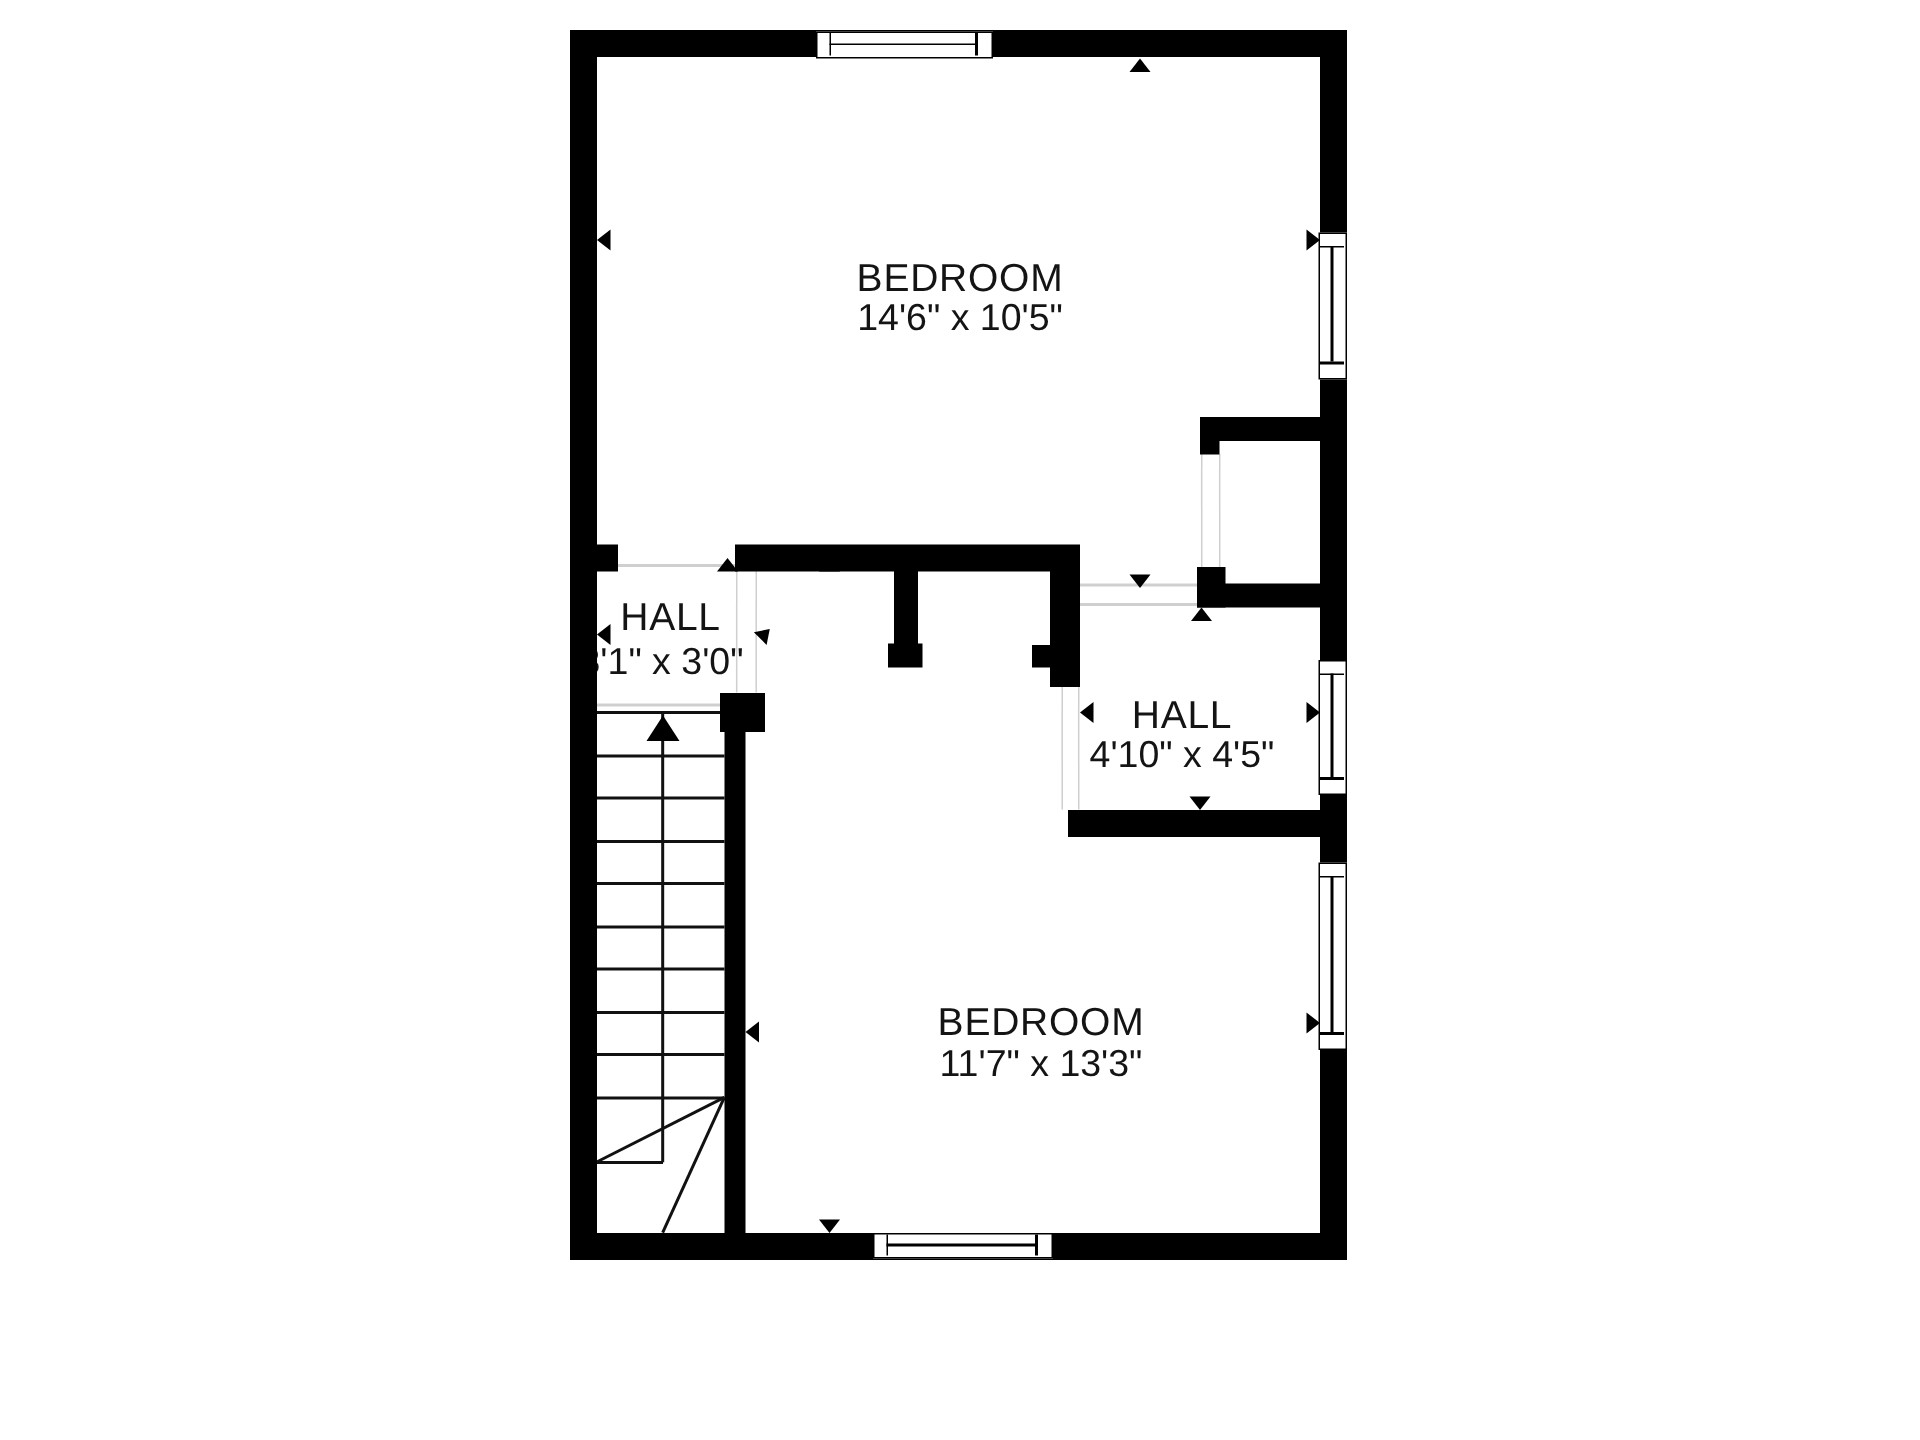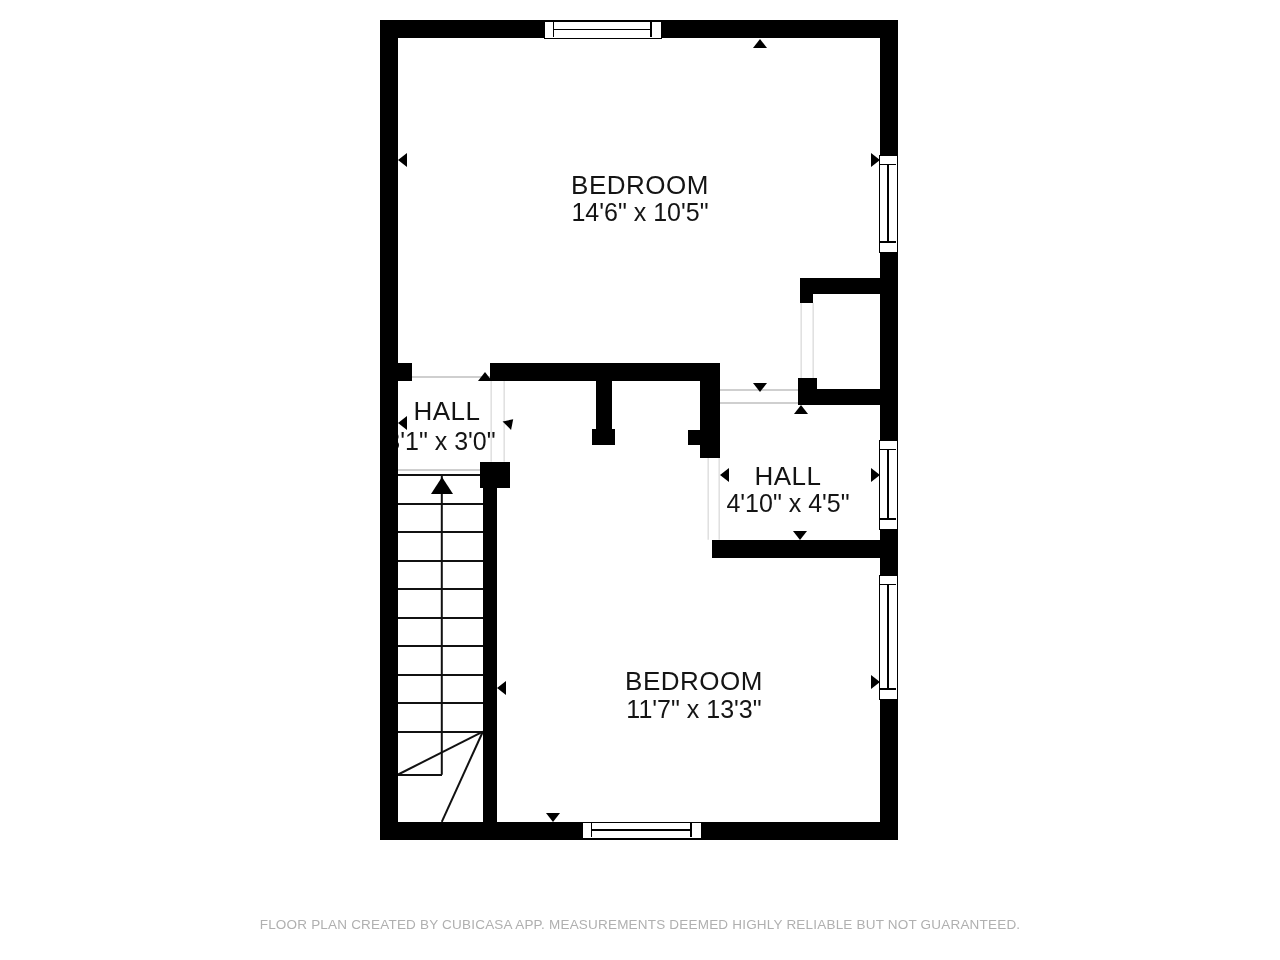--- a/index.html
+++ b/index.html
@@ -34,21 +34,20 @@
 
   <div class="plan-text room-name" style="left: 447px; top: 398px;">HALL</div>
   <div class="plan-text room-dims" style="left: 441px; top: 429px;">3'1" x 3'0"</div>
 
   <div class="plan-text room-name" style="left: 788px; top: 463px;">HALL</div>
   <div class="plan-text room-dims" style="left: 788px; top: 491px;">4'10" x 4'5"</div>
 
   <div class="plan-text room-name" style="left: 694px; top: 668px;">BEDROOM</div>
   <div class="plan-text room-dims" style="left: 694px; top: 697px;">11'7" x 13'3"</div>
 
-  <div class="footer">FLOOR PLAN CREATED BY CUBICASA APP. MEASUREMENTS DEEMED HIGHLY RELIABLE BUT NOT GUARANTEED.</div>
 <div class="opening-line" style="left: 412px; top: 376.35px; width: 78px; height: 1.3px; transform-origin: 0px 50%; transform: rotate(0rad);"></div>
     <div class="opening-line" style="left: 398px; top: 469.35px; width: 82px; height: 1.3px; transform-origin: 0px 50%; transform: rotate(0rad);"></div>
     <div class="opening-line" style="left: 491px; top: 380.35px; width: 81px; height: 1.3px; transform-origin: 0px 50%; transform: rotate(1.5708rad);"></div>
     <div class="opening-line" style="left: 504px; top: 380.35px; width: 81px; height: 1.3px; transform-origin: 0px 50%; transform: rotate(1.5708rad);"></div>
     <div class="opening-line" style="left: 720px; top: 389.35px; width: 78px; height: 1.3px; transform-origin: 0px 50%; transform: rotate(0rad);"></div>
     <div class="opening-line" style="left: 720px; top: 402.35px; width: 78px; height: 1.3px; transform-origin: 0px 50%; transform: rotate(0rad);"></div>
     <div class="opening-line" style="left: 708px; top: 457.35px; width: 82px; height: 1.3px; transform-origin: 0px 50%; transform: rotate(1.5708rad);"></div>
     <div class="opening-line" style="left: 719px; top: 457.35px; width: 82px; height: 1.3px; transform-origin: 0px 50%; transform: rotate(1.5708rad);"></div>
     <div class="opening-line" style="left: 801px; top: 302.35px; width: 77px; height: 1.3px; transform-origin: 0px 50%; transform: rotate(1.5708rad);"></div>
     <div class="opening-line" style="left: 813px; top: 302.35px; width: 77px; height: 1.3px; transform-origin: 0px 50%; transform: rotate(1.5708rad);"></div>

